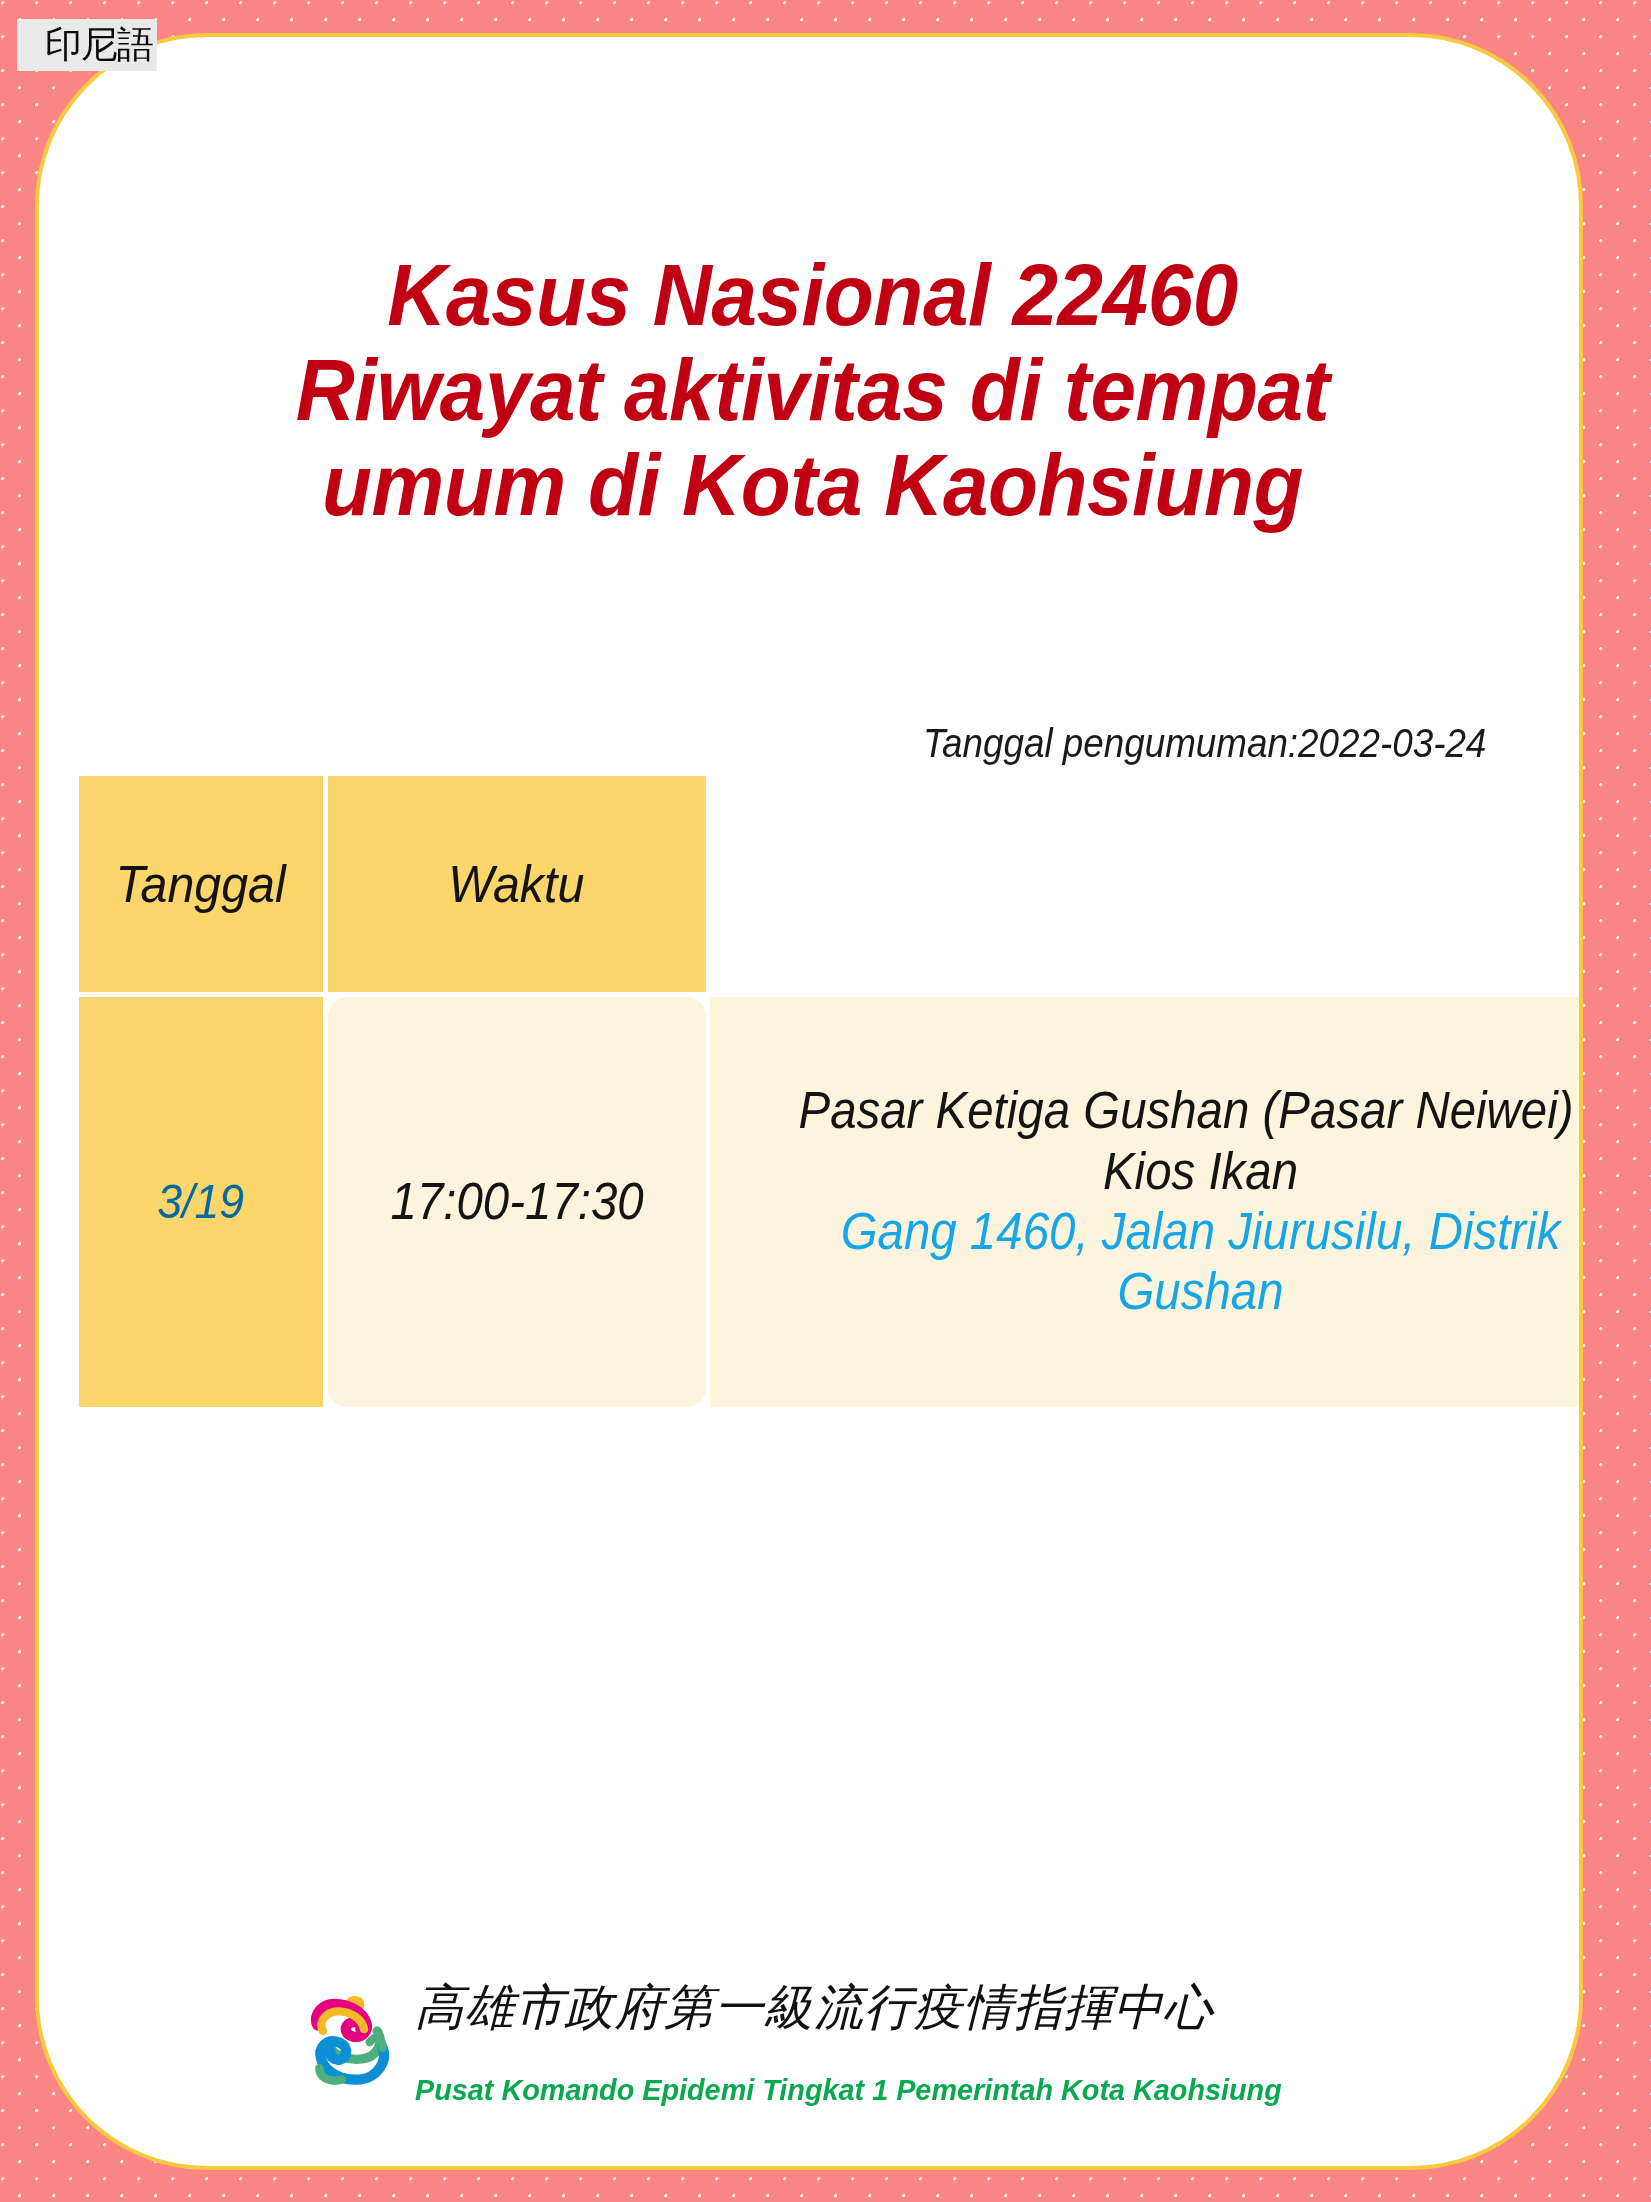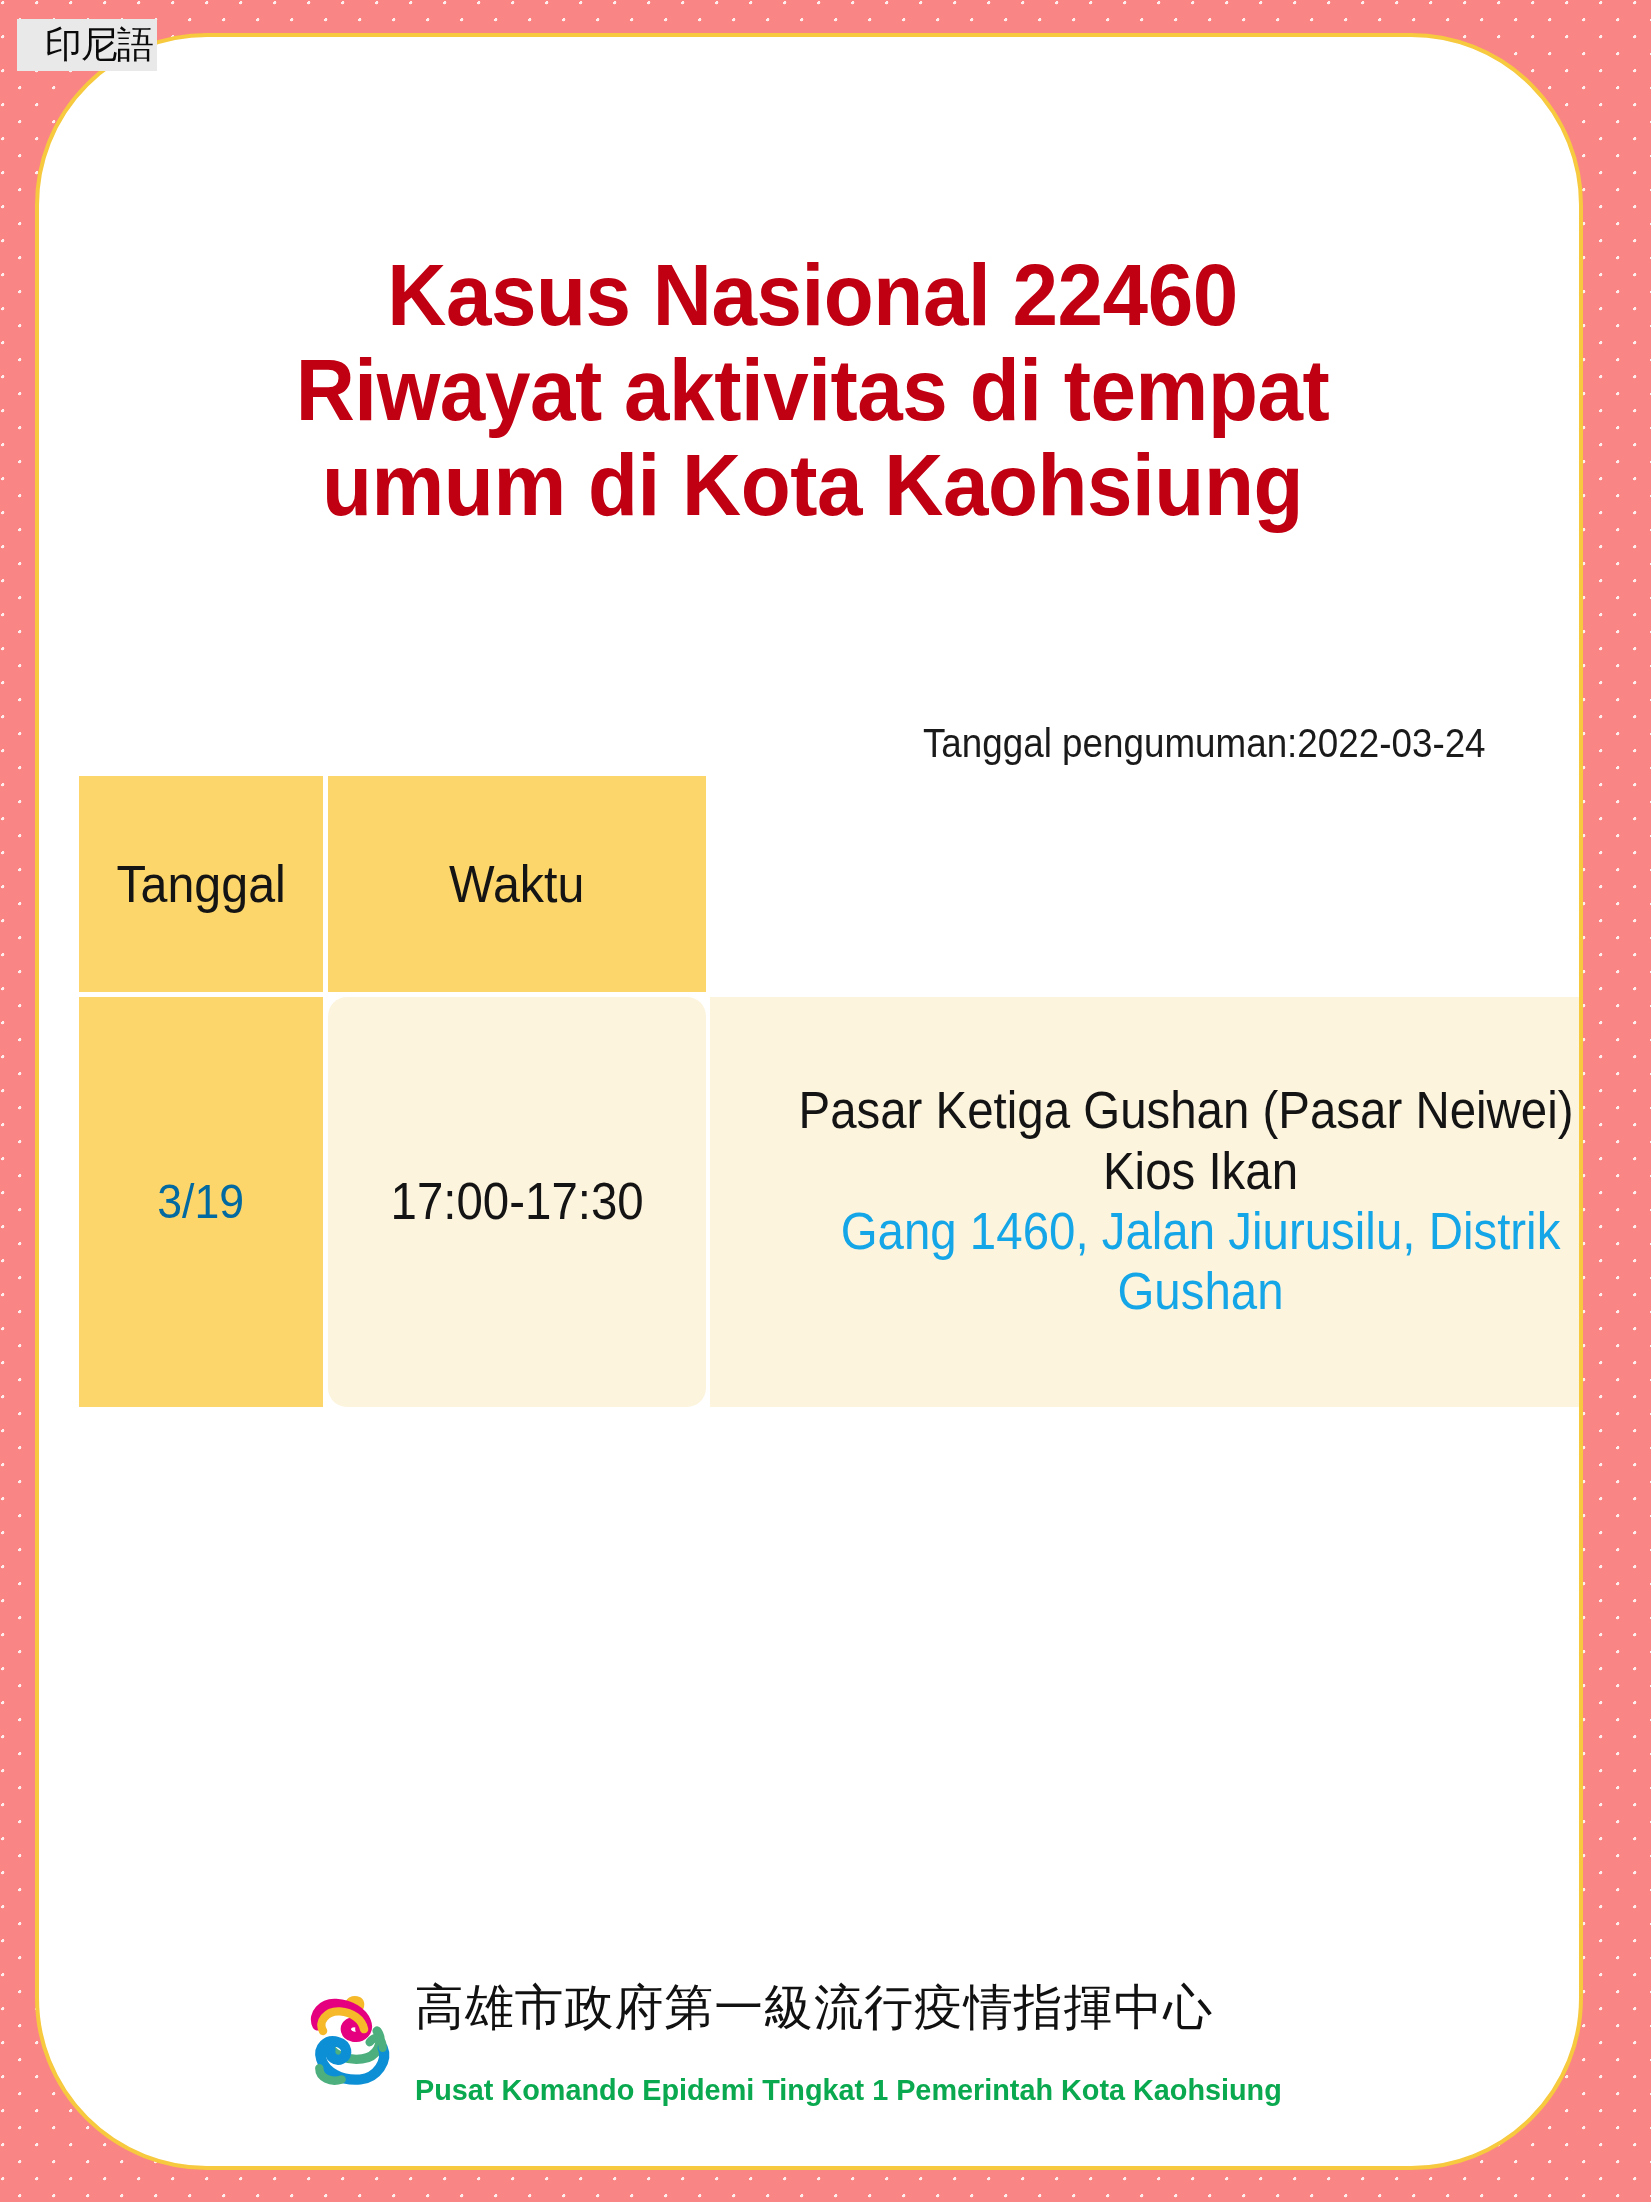--- a/index.html
+++ b/index.html
@@ -52,20 +52,21 @@
     position: absolute;
     left: 35px;
     top: 33px;
     width: 1548px;
     height: 2137px;
     background: #ffffff;
     border: 4.7px solid #f6c93e;
     border-radius: 172px;
     box-sizing: border-box;
     overflow: hidden;
+    font-style: italic;
   }
 
   
   #title {
     position: absolute;
     left: 65px;
     top: 210px;
     width: 1417px;
     text-align: center;
     color: #c00012;

